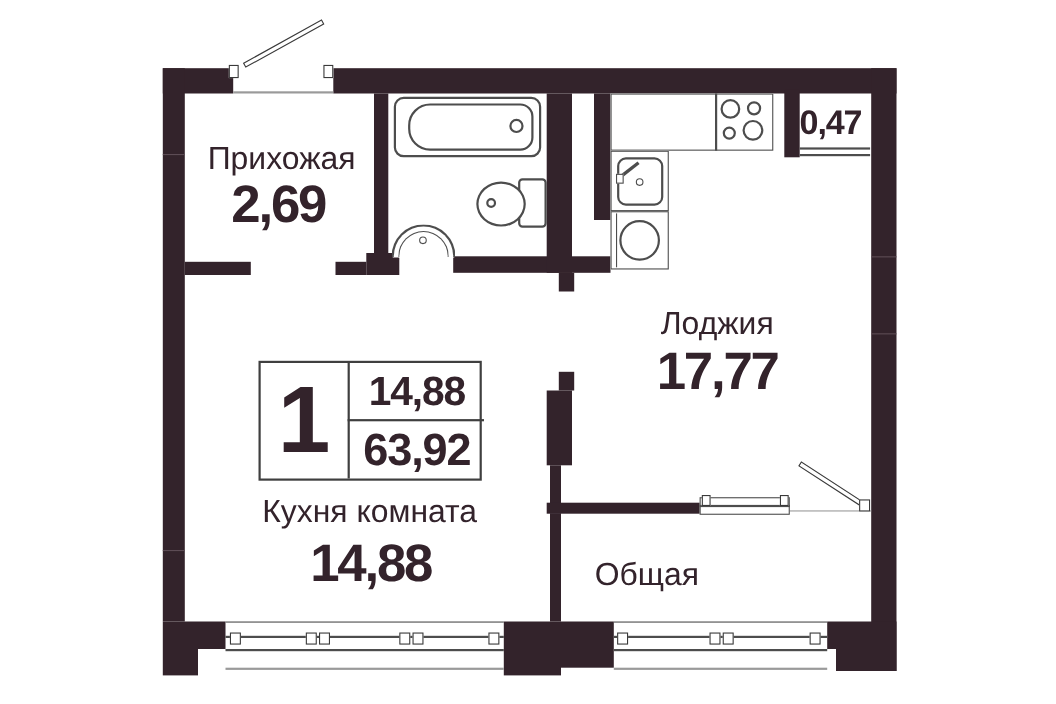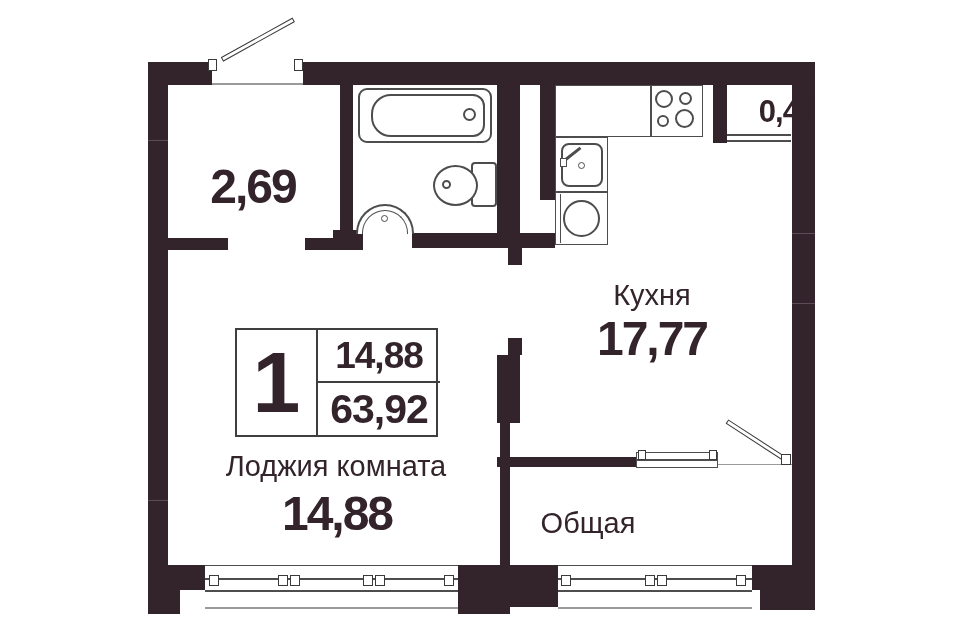--- a/index.html
+++ b/index.html
@@ -137,26 +137,27 @@
   <div class="handle" style="left:736px;top:575px;"></div>
 
   <div class="badge">
     <div class="vdiv"></div>
     <div class="hdiv"></div>
     <div class="num1">1</div>
     <div class="cellA">14,88</div>
     <div class="cellB">63,92</div>
   </div>
 
+  <div class="lbl name" style="left:256px;top:145px;">Прихожая</div>
   <div class="lbl val" style="left:253px;top:186px;">2,69</div>
 
 
-  <div class="lbl val sm" style="left:787px;top:112px;">0,47</div>
+  <div class="lbl val sm" style="left:755px;top:112px;">0,47</div>
 
-  <div class="lbl name" style="left:652px;top:295px;">Кухня</div>
+  <div class="lbl name" style="left:652px;top:295px;">Лоджия</div>
   <div class="lbl val" style="left:652px;top:338px;">17,77</div>
 
-  <div class="lbl name" style="left:336px;top:466px;">Лоджия комната</div>
+  <div class="lbl name" style="left:336px;top:466px;">Кухня комната</div>
   <div class="lbl val" style="left:337px;top:513px;">14,88</div>
 
   <div class="lbl name" style="left:588px;top:523px;">Общая</div>
 
 </div>
 
 </body></html>

